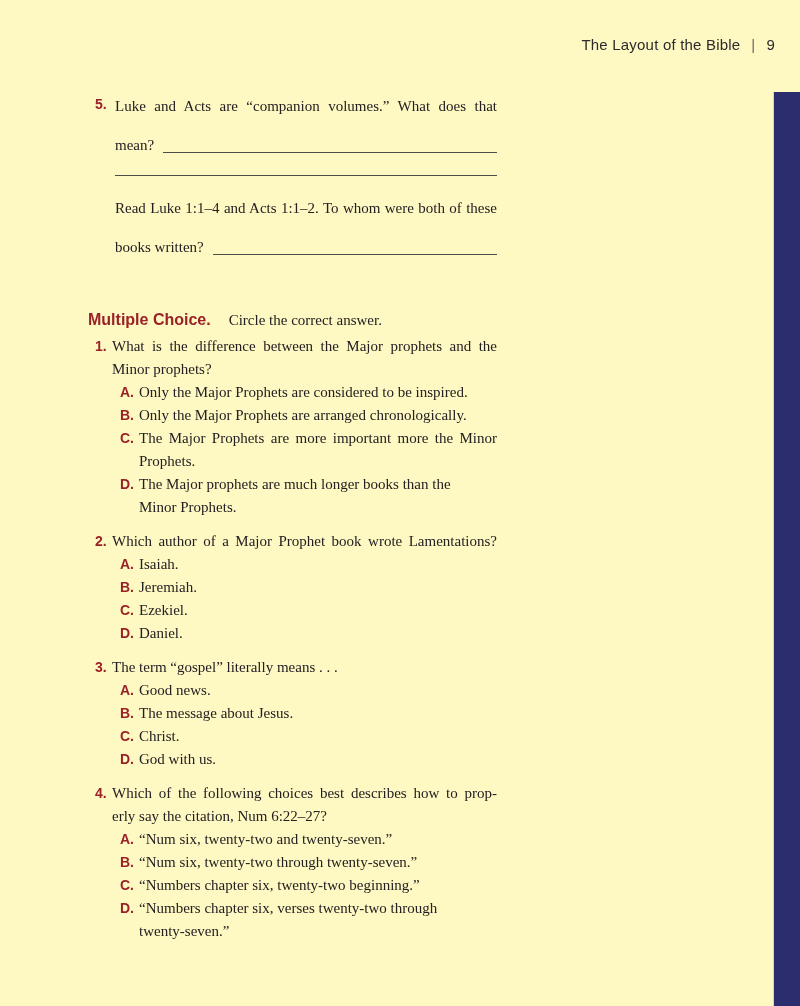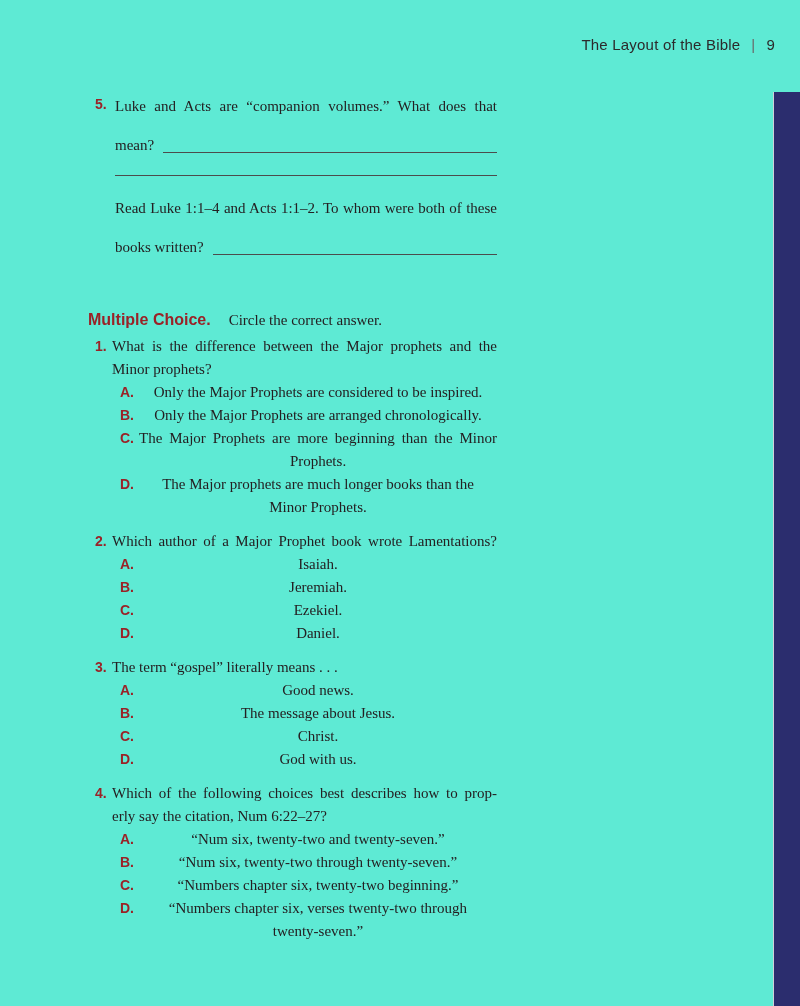--- a/index.html
+++ b/index.html
@@ -1,17 +1,17 @@
 <!DOCTYPE html>
 <html><head>
 <meta charset="utf-8">
 <style>
   html,body { margin:0; padding:0; background:#ffffff; }
   .page {
-    position:relative; width:800px; height:1006px; background:#5eead4;
+    position:relative; width:800px; height:1006px; background:#fef9c3;
     overflow:hidden; font-family:"Liberation Serif", serif; color:#242022;
   }
 
   
   .side-bar {
     position:absolute; top:92px; right:0; width:26px; height:914px;
     background:#2b2d6e; border-left:1px solid #cfd0d8;
   }
 
   
@@ -52,21 +52,21 @@
   .qnum {
     position:absolute; left:0; top:3px;
     font-family:"Liberation Sans", sans-serif; font-weight:bold; font-size:14px; color:#9a2227;
   }
   .qln { line-height:23px; padding-left:17px; }
   .opt { position:relative; }
   .letter {
     position:absolute; left:23px; top:3px; width:16px; text-align:right;
     font-family:"Liberation Sans", sans-serif; font-weight:bold; font-size:14px; color:#9a2227;
   }
-  .oln { line-height:23px; padding-left:44px;text-align:center; }
+  .oln { line-height:23px; padding-left:44px; }
 </style>
 </head>
 <body>
 
 <div class="page">
 
   <div class="side-bar"></div>
 
   <div class="header">
     <span>The Layout of the Bible</span><span class="sep">|</span><span>9</span>
@@ -100,21 +100,21 @@
       <div class="opt">
         <span class="letter">A.</span>
         <div class="oln">Only the Major Prophets are considered to be inspired.</div>
       </div>
       <div class="opt">
         <span class="letter">B.</span>
         <div class="oln">Only the Major Prophets are arranged chronologically.</div>
       </div>
       <div class="opt">
         <span class="letter">C.</span>
-        <div class="oln just">The Major Prophets are more beginning than the Minor</div>
+        <div class="oln just">The Major Prophets are more important more the Minor</div>
         <div class="oln">Prophets.</div>
       </div>
       <div class="opt">
         <span class="letter">D.</span>
         <div class="oln">The Major prophets are much longer books than the</div>
         <div class="oln">Minor Prophets.</div>
       </div>
     </div>
 
     <div class="mcq">

